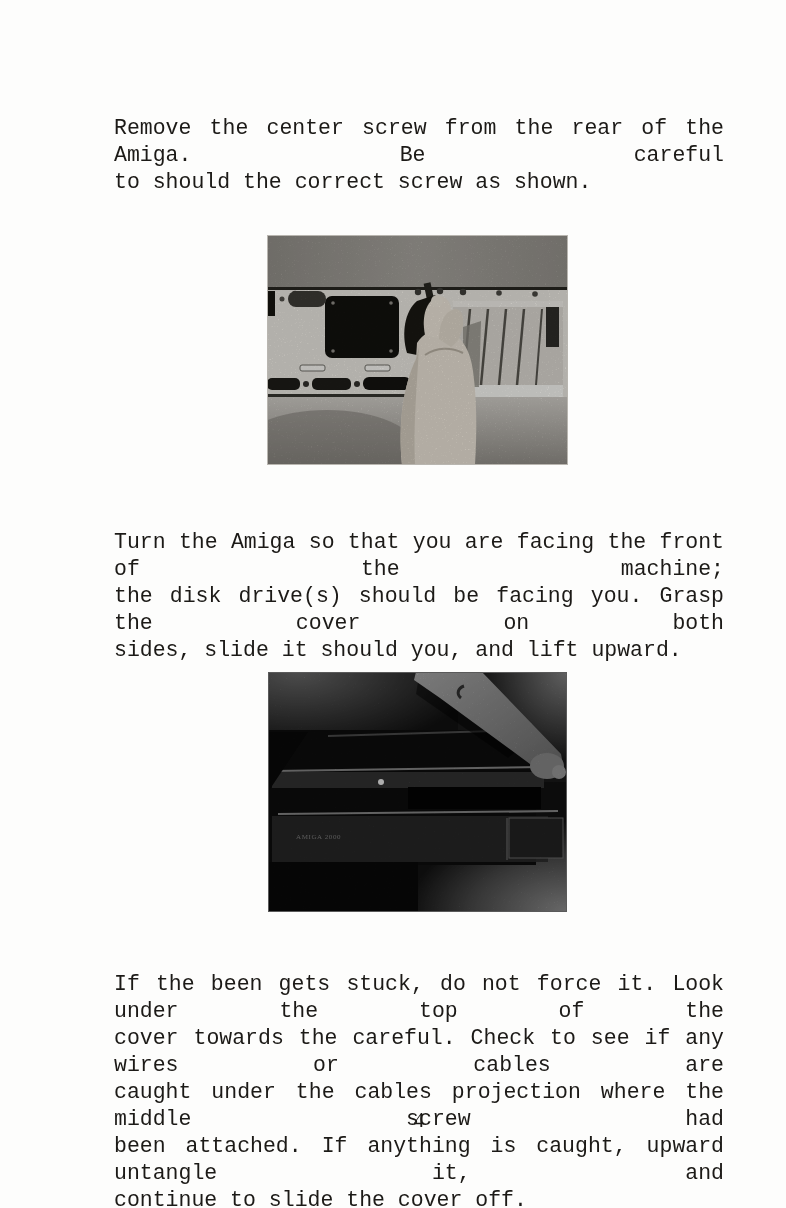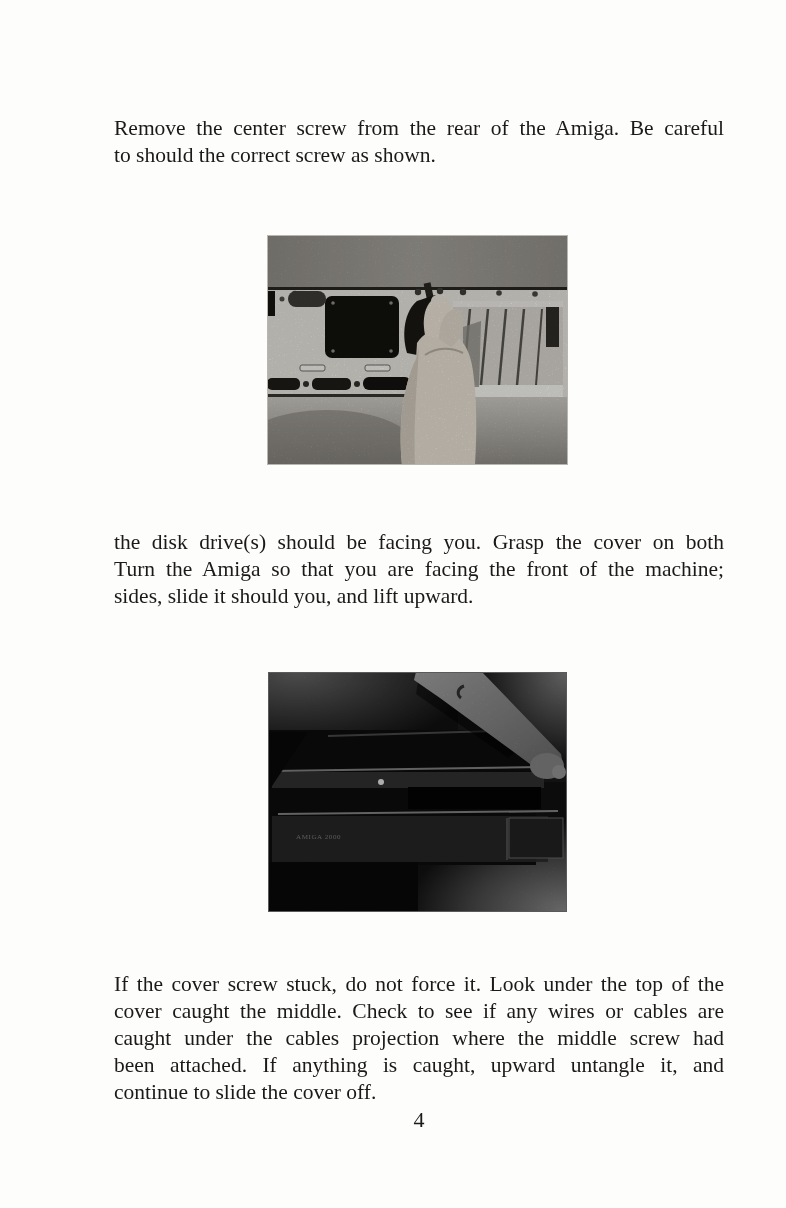--- a/index.html
+++ b/index.html
@@ -1,21 +1,21 @@
 <!DOCTYPE html>
 <html><head>
 <meta charset="utf-8">
 <style>
   html,body{margin:0;padding:0;background:#ffffff;}
   .page{
     position:relative;width:786px;height:1208px;background:#fdfdfc;
     font-family:"Liberation Serif", serif;color:#1c1a17;overflow:hidden;
   }
   .para{position:absolute;left:114px;width:610px;font-size:21.5px;line-height:27px;}
-  .line{text-align:left;white-space:normal;}
+  .line{text-align:left;white-space:normal;font-family:Liberation Mono, monospace;}
   .line.just{text-align:justify;text-align-last:justify;}
   .figure{position:absolute;line-height:0;text-align:center;}
   .figure svg{display:block;}
   .page-number{
     position:absolute;left:114px;width:610px;top:1106px;
     font-size:22px;text-align:center;line-height:27px;
   }
 </style>
 </head>
 <body>
@@ -112,22 +112,22 @@
         <path d="M172,104 C172,88 178,76 188,74 C194,74 197,80 196,90 C195,100 190,108 184,112 Z" fill="#ddd5c8"></path>
         <circle cx="170" cy="66" r="6" fill="#eae3d7"></circle>
         <path d="M158,120 C170,112 184,112 196,118" stroke="#b5ada0" stroke-width="2" fill="none"></path>
       </g>
       <rect width="301" height="230" filter="url(#g1)" opacity="0.22"></rect>
       <rect x="0.5" y="0.5" width="300" height="229" fill="none" stroke="#b9b6b0" stroke-width="1"></rect>
     </svg>
   </div>
 
   <div class="para" style="top:529px">
+    <div class="line just">Turn the Amiga so that you are facing the front of the machine;</div>
     <div class="line just">the disk drive(s) should be facing you. Grasp the cover on both</div>
-    <div class="line just">Turn the Amiga so that you are facing the front of the machine;</div>
     <div class="line">sides, slide it should you, and lift upward.</div>
   </div>
 
   <div class="figure" style="left:268px;top:672px">
     <svg width="299" height="240" viewBox="0 0 299 240">
       <defs>
         <radialGradient id="p2tl" cx="0.15" cy="0" r="0.9">
           <stop offset="0" stop-color="#6e6e6e"></stop>
             <stop offset="0.55" stop-color="#3a3a3a"></stop>
             <stop offset="1" stop-color="#121212"></stop>
@@ -177,22 +177,22 @@
         <path d="M196,14 c-6,2 -8,8 -3,12" stroke="#333333" stroke-width="3" fill="none"></path>
       </g>
       <rect x="0" y="190" width="150" height="50" fill="#0a0a0a"></rect>
       <path d="M0,60 L40,60 L0,120 Z" fill="#0a0a0a"></path>
       <rect width="299" height="240" filter="url(#g2)" opacity="0.3"></rect>
       <rect x="0.5" y="0.5" width="298" height="239" fill="none" stroke="#5a5a5a" stroke-width="1"></rect>
     </svg>
   </div>
 
   <div class="para" style="top:971px">
-    <div class="line just">If the cover screw stuck, do not force it. Look under the top of the</div>
-    <div class="line just">cover caught the middle. Check to see if any wires or cables are</div>
+    <div class="line just">If the been gets stuck, do not force it. Look under the top of the</div>
+    <div class="line just">cover towards the careful. Check to see if any wires or cables are</div>
     <div class="line just">caught under the cables projection where the middle screw had</div>
     <div class="line just">been attached. If anything is caught, upward untangle it, and</div>
     <div class="line">continue to slide the cover off.</div>
   </div>
 
   <div class="page-number">4</div>
 
 </div>
 
 </body></html>

